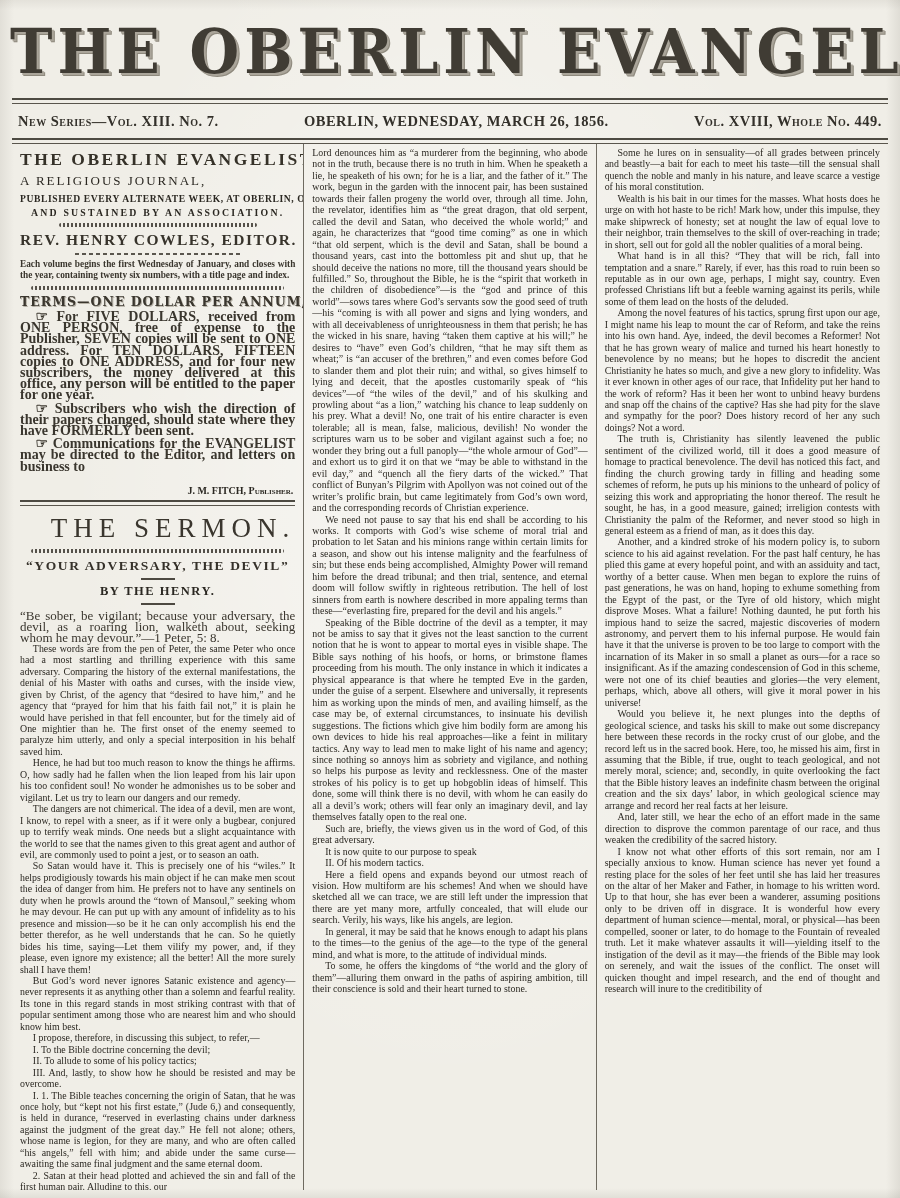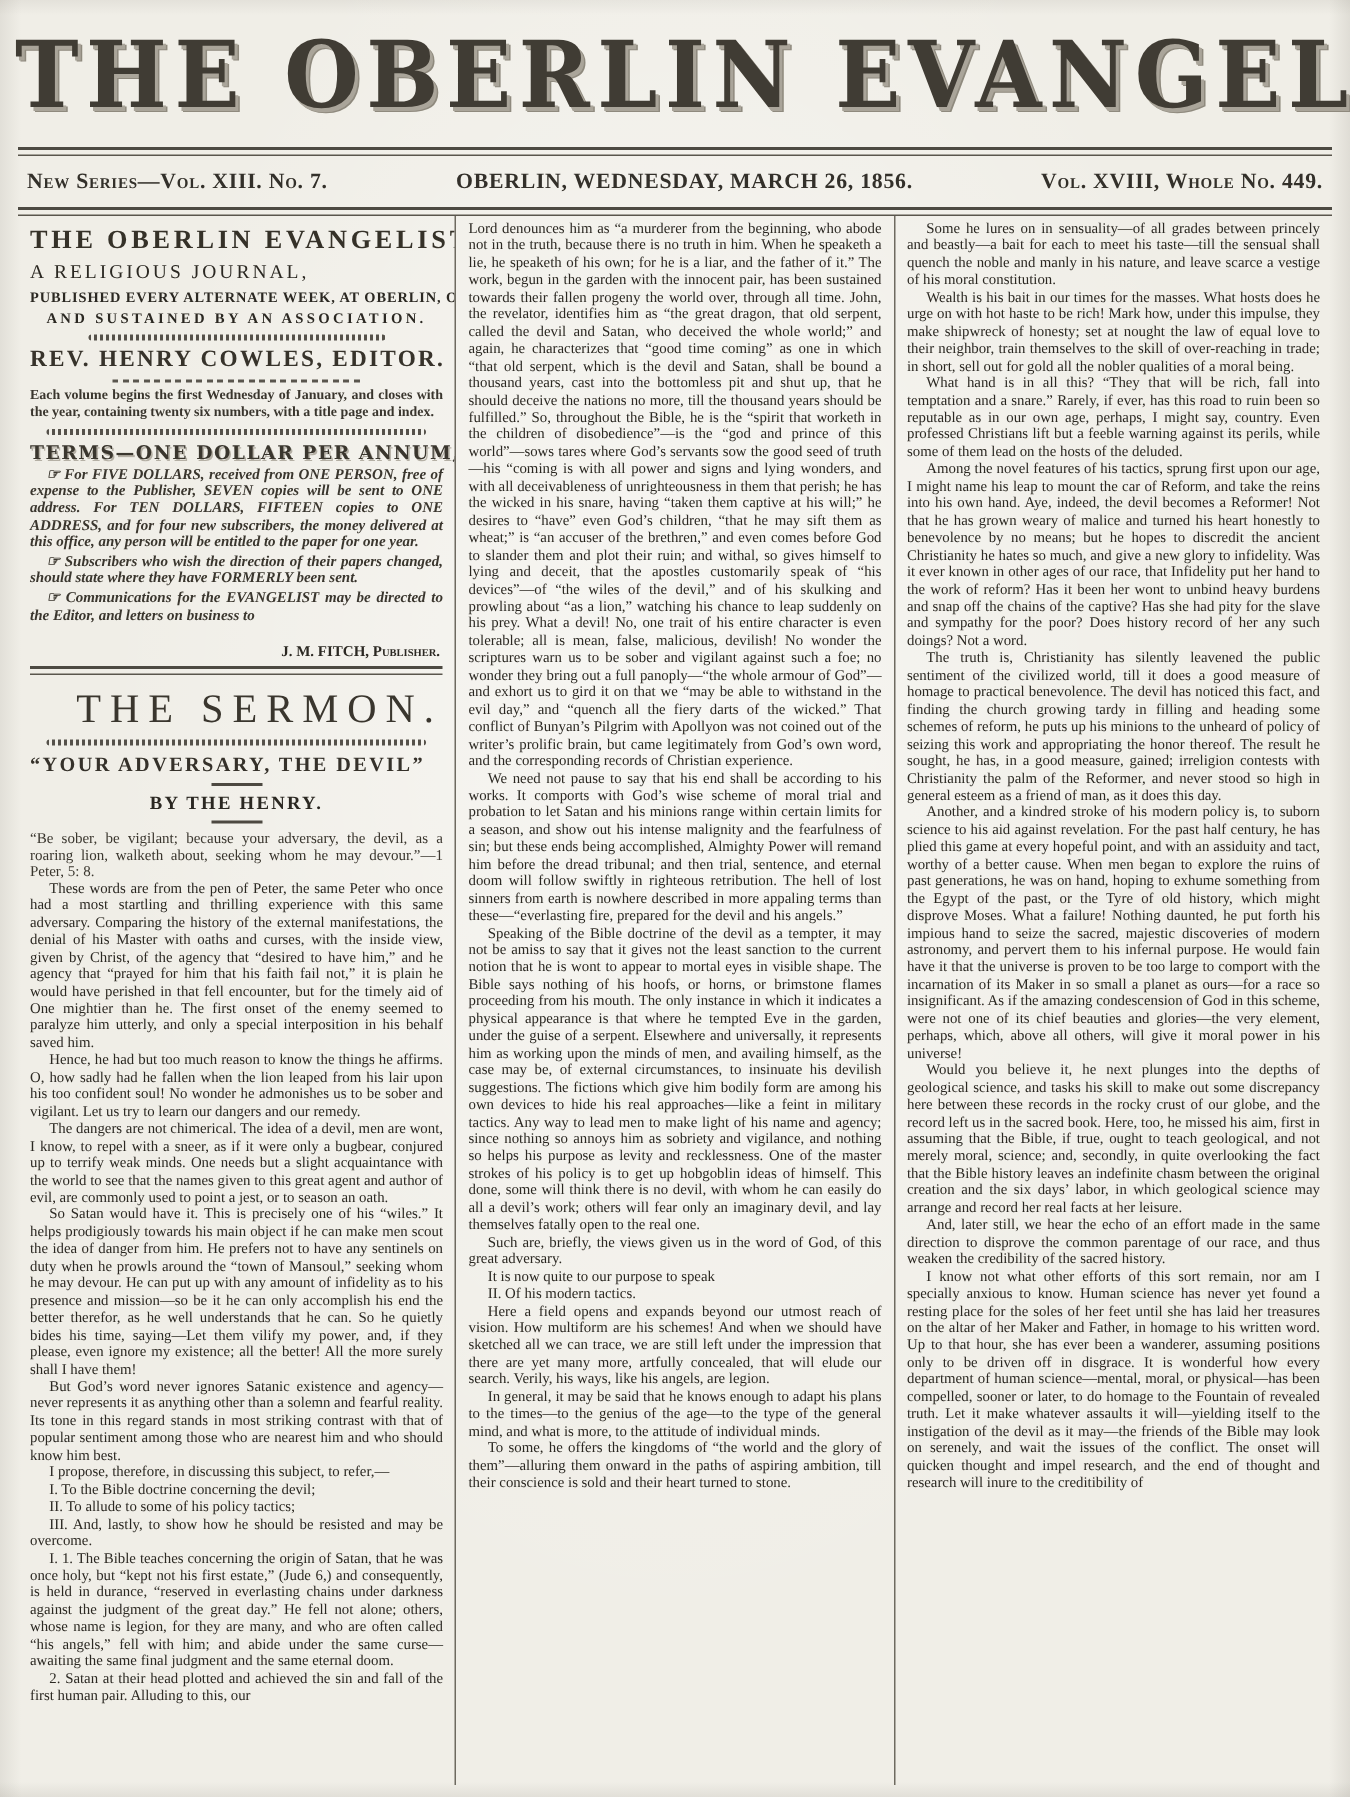--- a/index.html
+++ b/index.html
@@ -78,35 +78,35 @@
   }
   .small-note{
     margin:2px 0 0 0;font-size:9.3px;line-height:11px;text-align:justify;font-weight:bold;color:#3a362e;
   }
   .ph-terms{
     text-align:center;font-weight:bold;font-size:12.5px;letter-spacing:1px;
     margin:4px 0 2px 0;white-space:nowrap;
     font-family:"DejaVu Serif","Liberation Serif",serif;
     color:#3a362e;text-shadow:1px 1px 0 #b5b0a5;
   }
-  .notices p{margin:2px 0 0 0;font-size:10px;line-height:11.2px;text-align:justify;text-indent:1.1em;font-weight:bold;color:#3a362e;font-style:italic;}
+  .notices p{margin:2px 0 0 0;font-size:14px;line-height:11.2px;text-align:justify;text-indent:1.1em;font-weight:bold;color:#3a362e;}
   .publisher{text-align:right;font-size:10px;font-weight:bold;margin:13px 2px 4px 0;font-variant:small-caps;}
   .sermon-head{
     margin:7px 0 2px 0;text-align:right;
     font-size:27px;font-weight:normal;letter-spacing:6px;
     color:#3a362e;white-space:nowrap;
   }
   .sermon-title{
-    margin:5px 0 0 0;text-align:left;
+    margin:5px 0 0 0;text-align:center;
     font-size:13.5px;font-weight:bold;letter-spacing:1.6px;white-space:nowrap;color:#35312a;
   }
   .mini-rule{width:34px;height:2px;background:#4d4941;margin:4px auto;}
   .byline{text-align:center;font-size:12.5px;font-weight:bold;letter-spacing:1.5px;margin-top:2px;}
   .scripture{
-    margin:5px 0 0 0;font-size:10px;line-height:11px;text-align:justify;color:#3a362e;
+    margin:5px 0 0 0;font-size:13px;line-height:11px;text-align:justify;color:#3a362e;
   }
   
   .body-text p{
     margin:0;font-size:9.9px;line-height:11.45px;
     text-align:justify;text-indent:1.3em;
     color:#2b2822;
   }
   .body-text p.no-indent{text-indent:0;}
 </style>
 </head>

